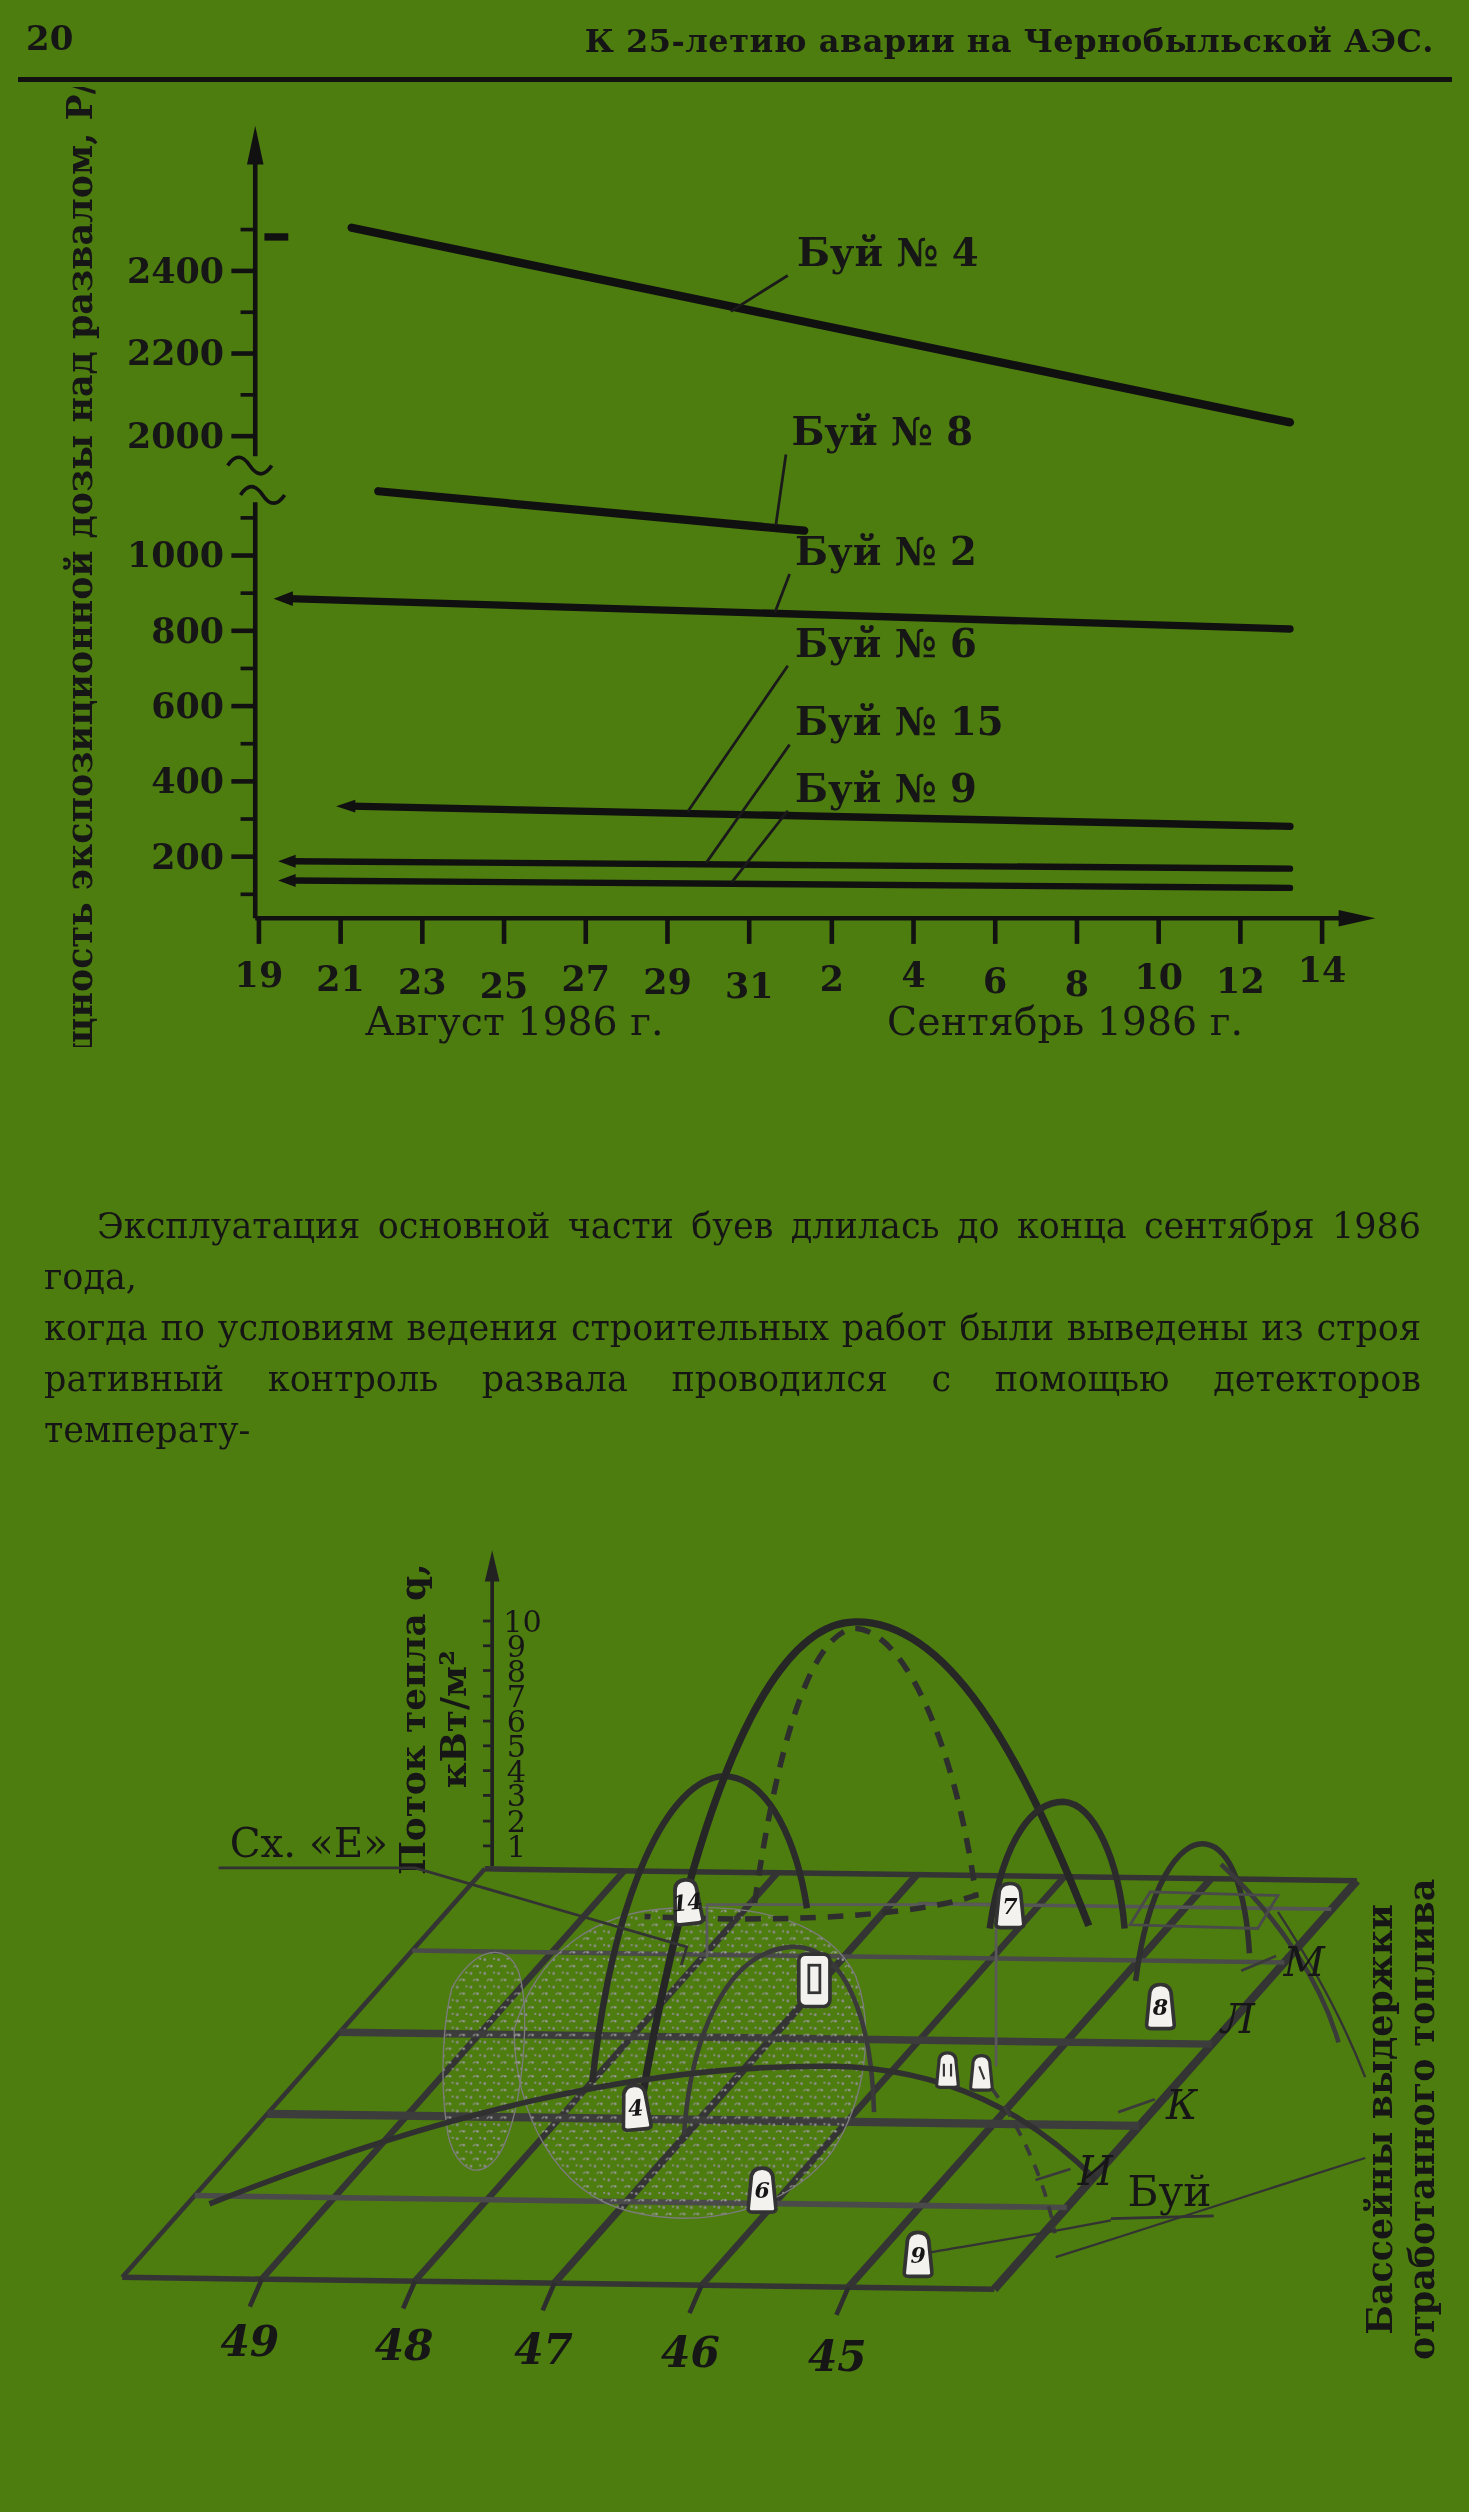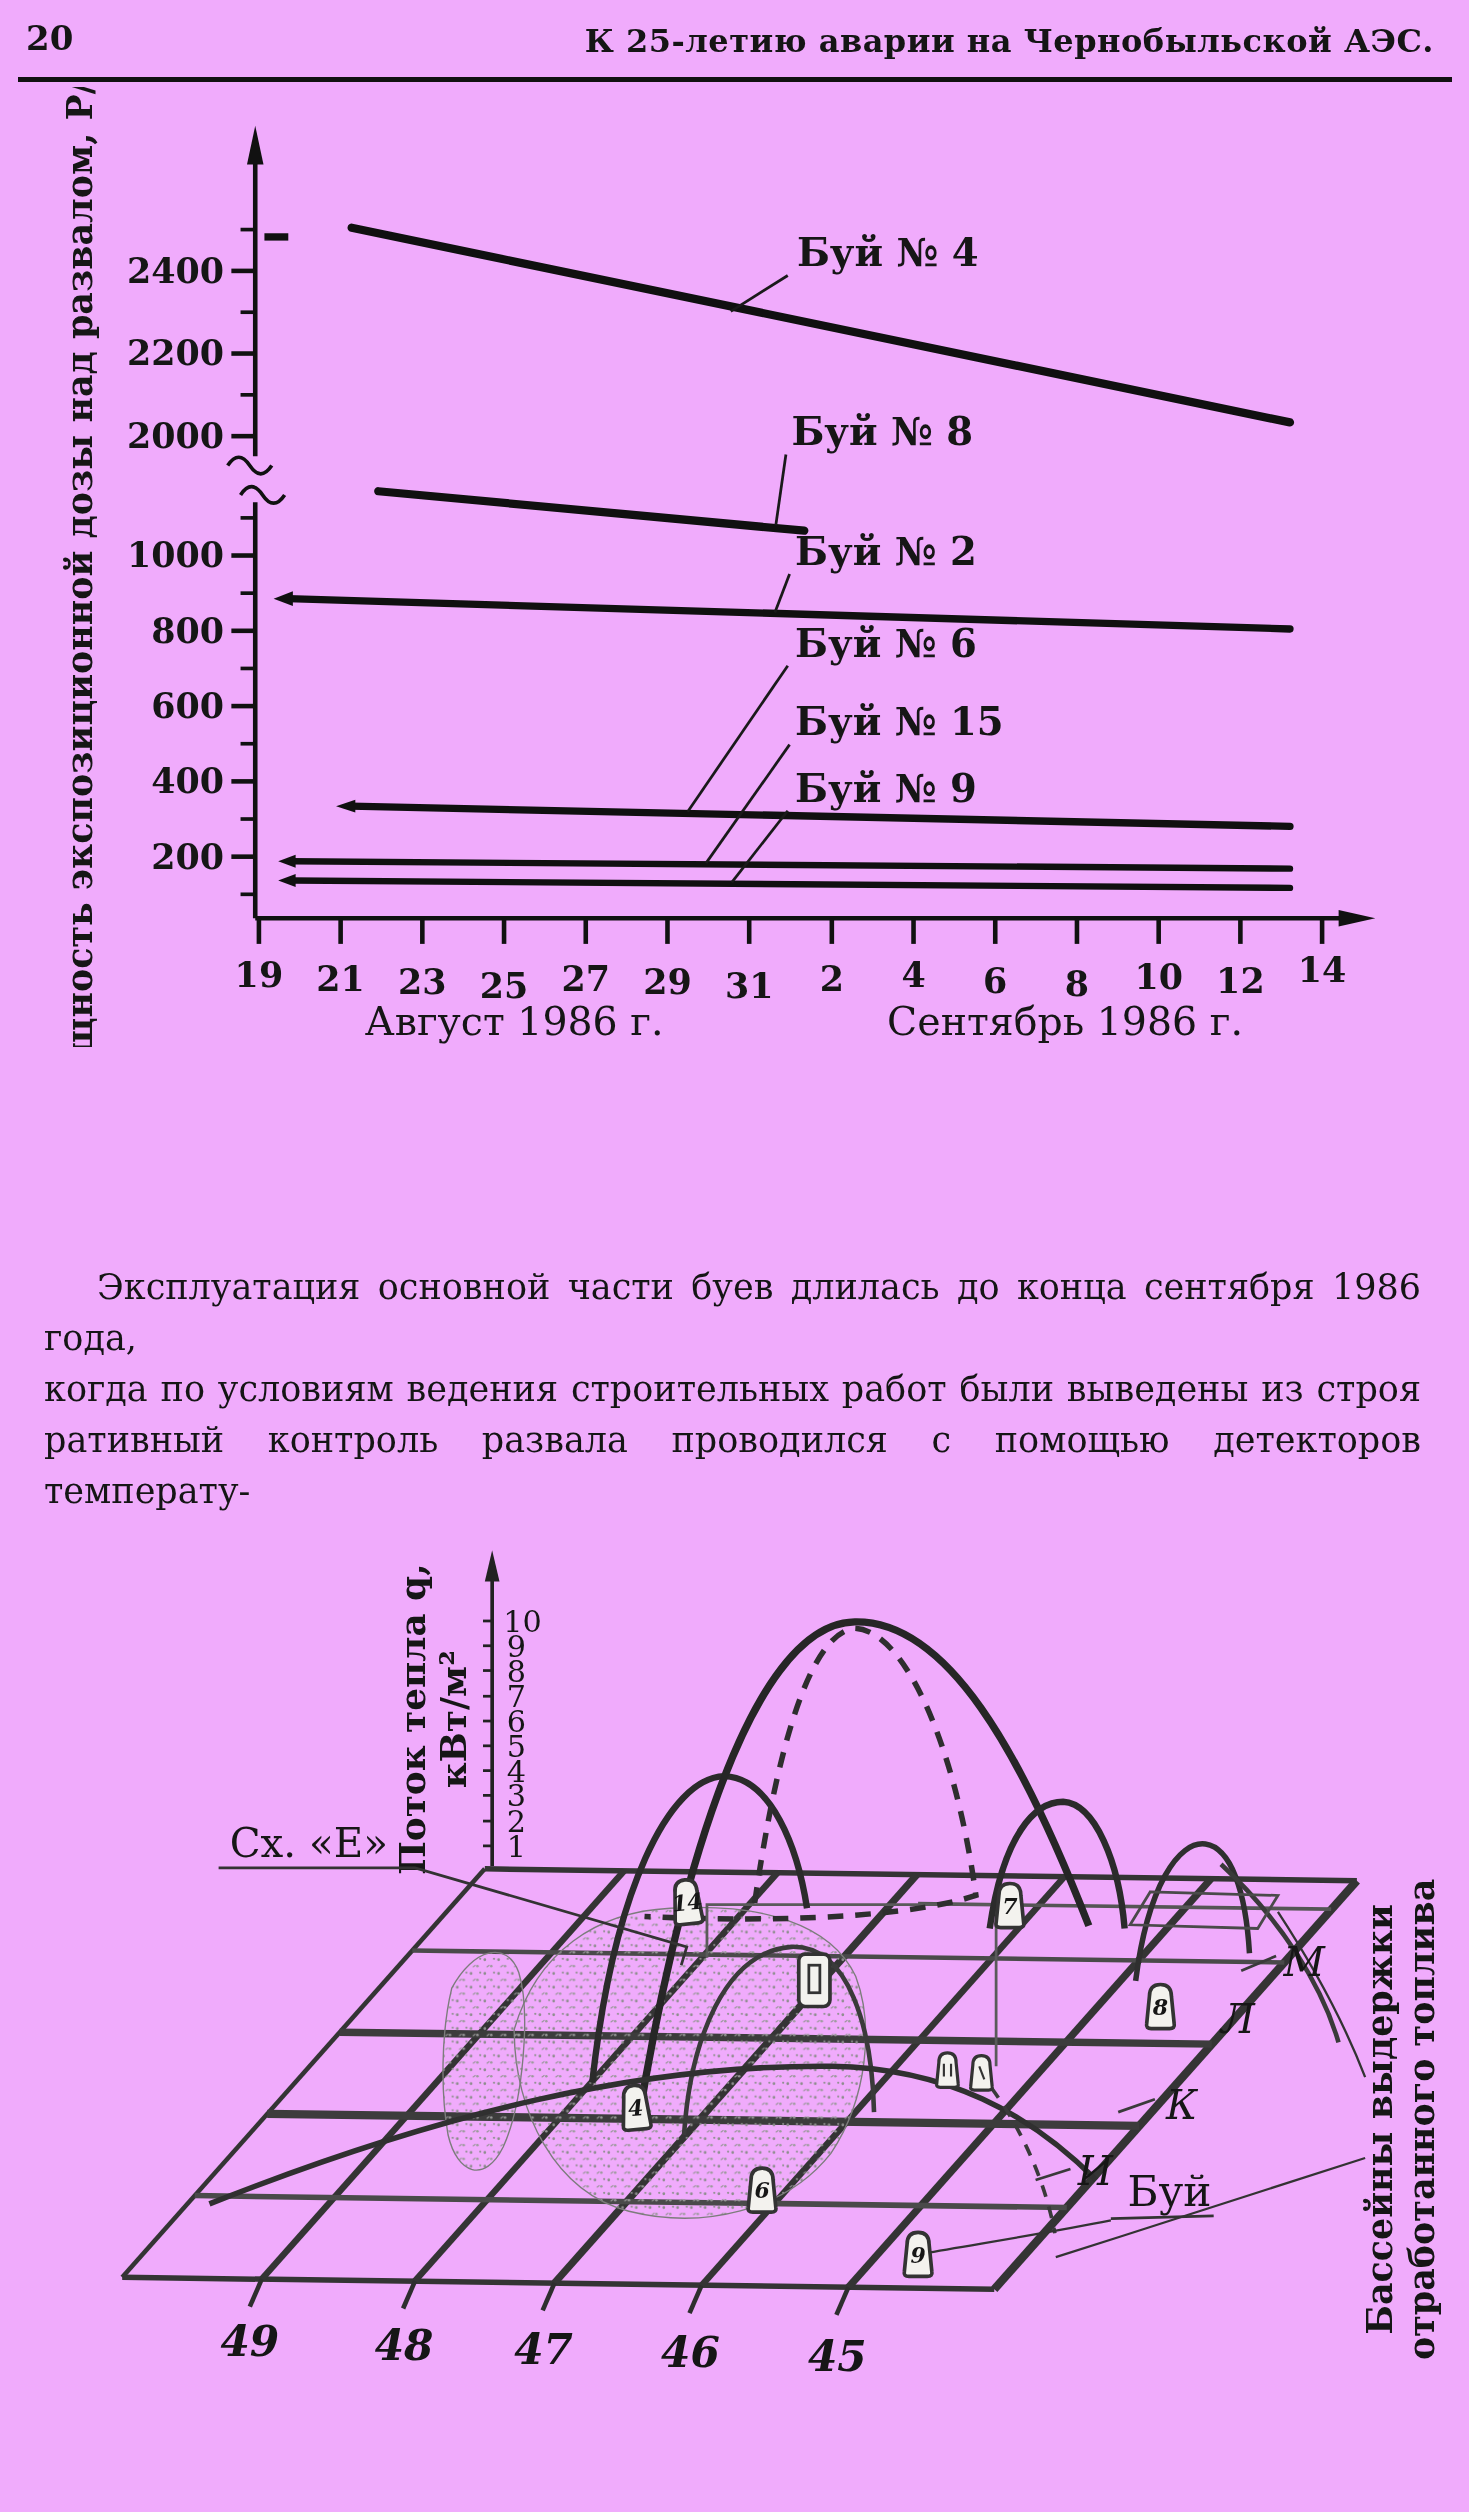--- a/index.html
+++ b/index.html
@@ -1,25 +1,25 @@
 <!DOCTYPE html>
 <html style="font-size:14.7px"><head>
 <meta charset="utf-8">
 <style>
   html,body{margin:0;padding:0;background:#e8e8e6;}
-  .page{position:relative;width:1469px;height:2512px;background:#f0abfc;
+  .page{position:relative;width:1469px;height:2512px;background:#4d7c0f;
         font-family:"DejaVu Serif","Liberation Serif",serif;color:#151515;overflow:hidden;}
   .hdr-num{position:absolute;left:26px;top:18.4px;font-size:34px;font-weight:bold;}
   .hdr-title{position:absolute;right:35px;top:22px;font-size:32px;font-weight:bold;letter-spacing:0.5px;text-align:center;}
   .hdr-rule{position:absolute;left:18.4px;top:77px;width:1434px;height:4.6px;background:#111;}
   svg text{fill:#161616;}
   .cap{position:absolute;font-size:35px;letter-spacing:0.2px;}
   .cap18{left:64px;top:1056px;width:1377px;}
   .cap19{left:55px;top:2441px;width:1359px;text-align:center;}
-  .para{position:absolute;left:44px;top:1262px;width:1377px;font-size:35px;line-height:51px;}
+  .para{position:absolute;left:44px;top:1201px;width:1377px;font-size:35px;line-height:51px;}
   .para .pl{text-align:justify;text-align-last:justify;white-space:normal;}
   .para .pl.first{text-indent:53px;}
   .para .pl.last{text-align-last:left;}
 </style>
 </head>
 <body>
 
 <div class="page">
 
   <div class="hdr-num">20</div>

